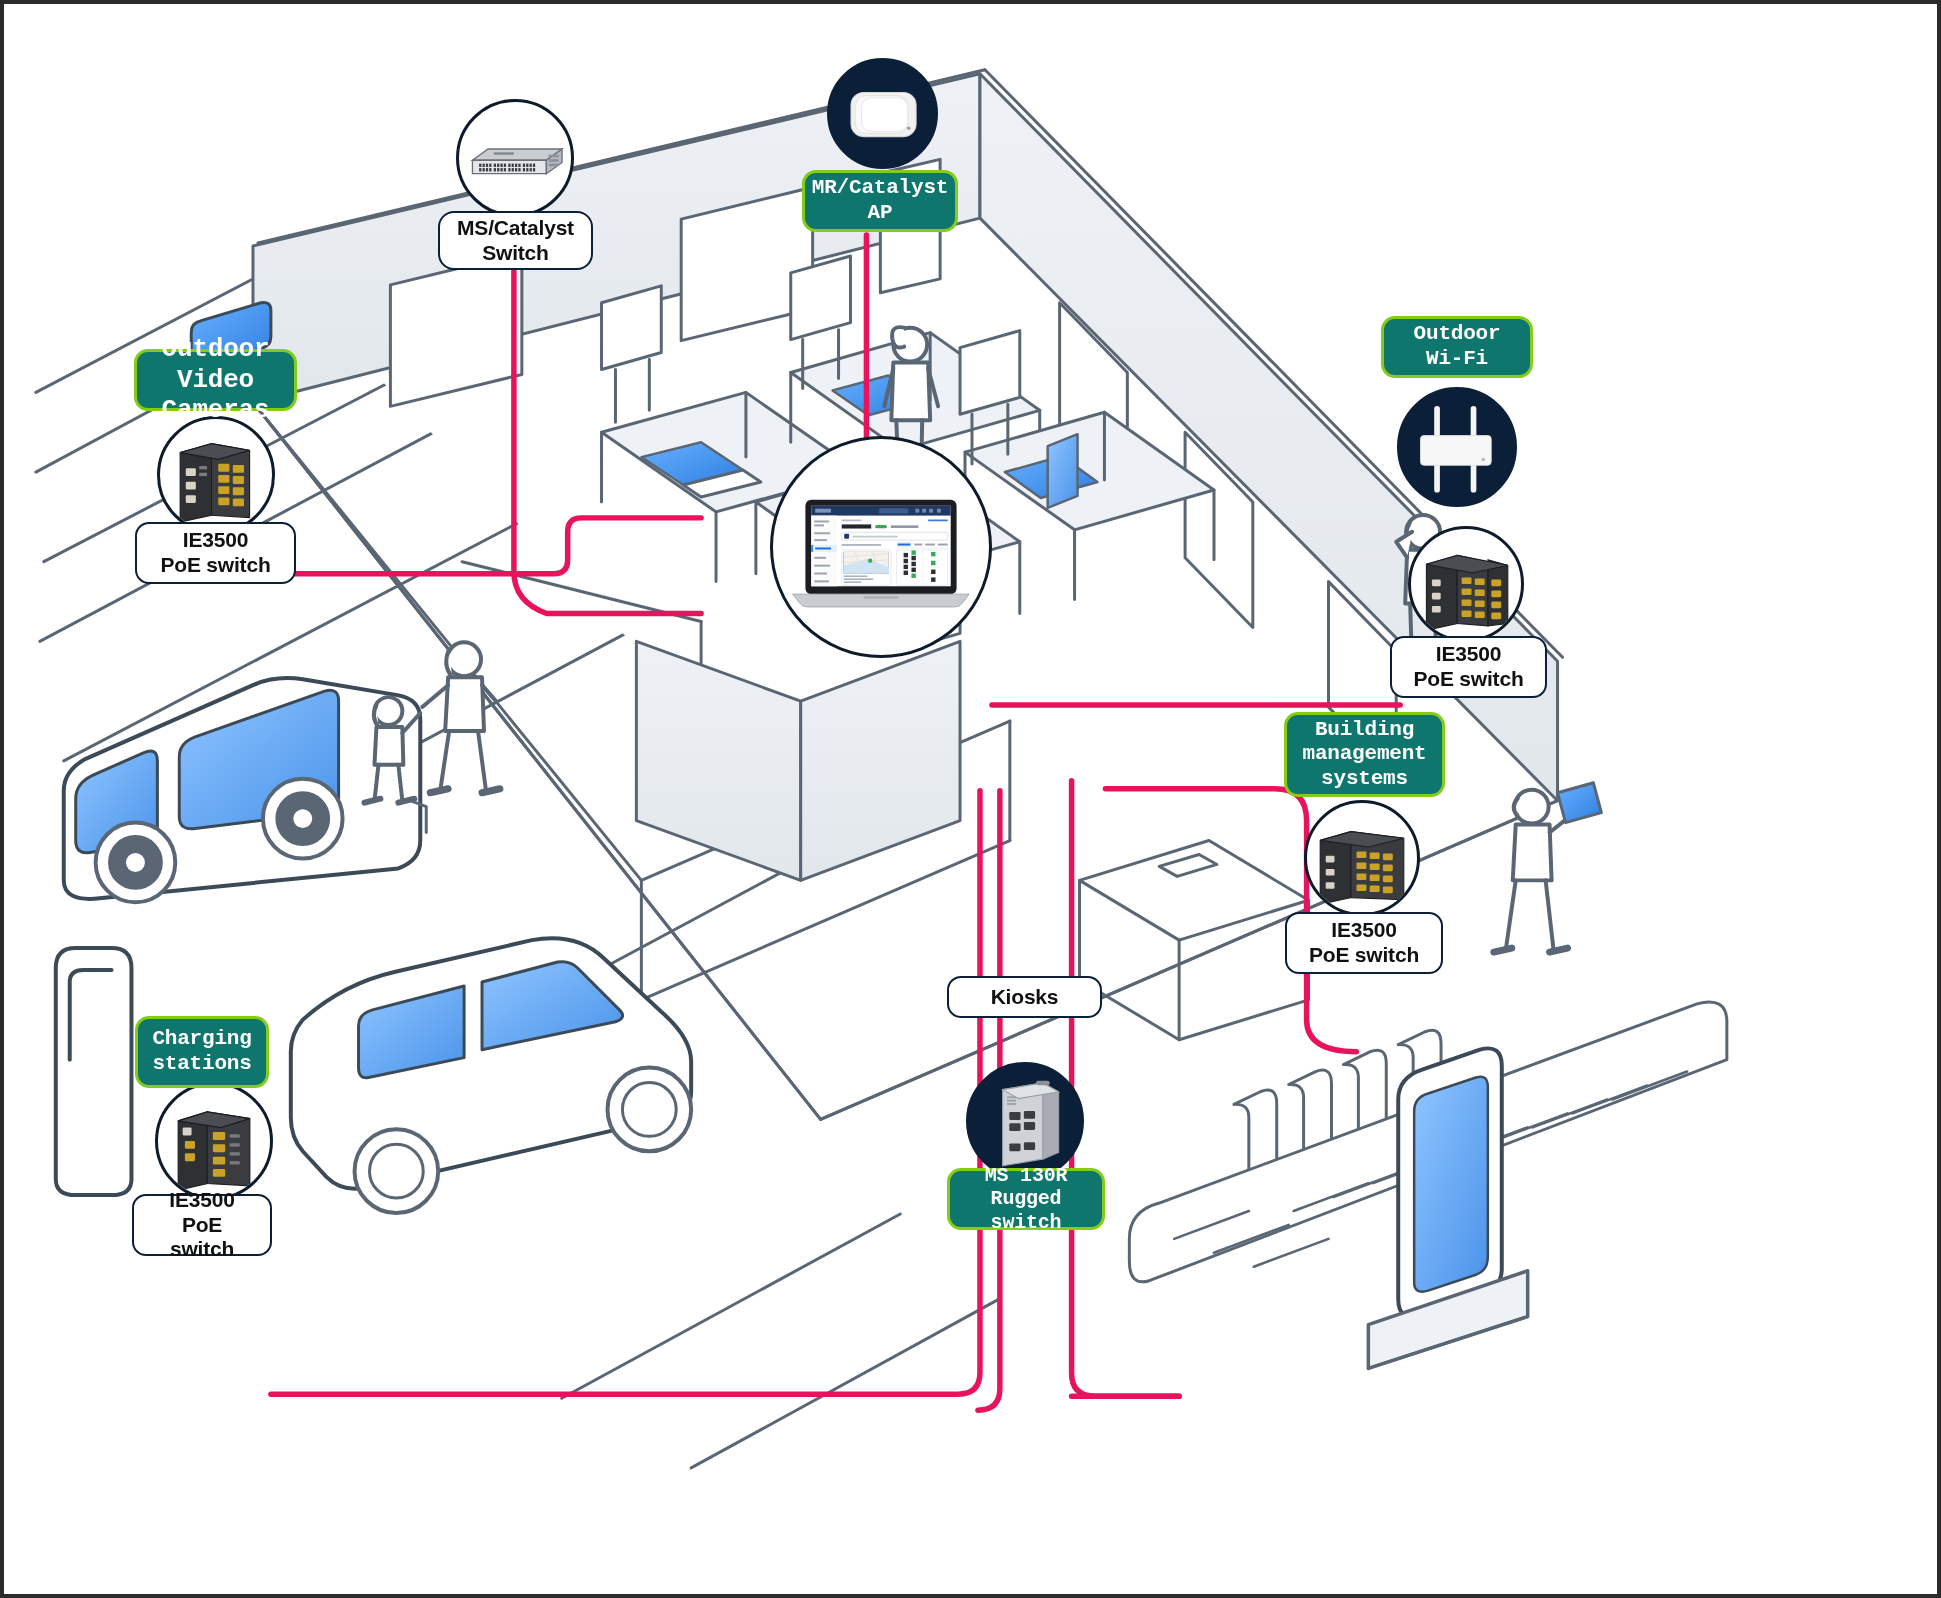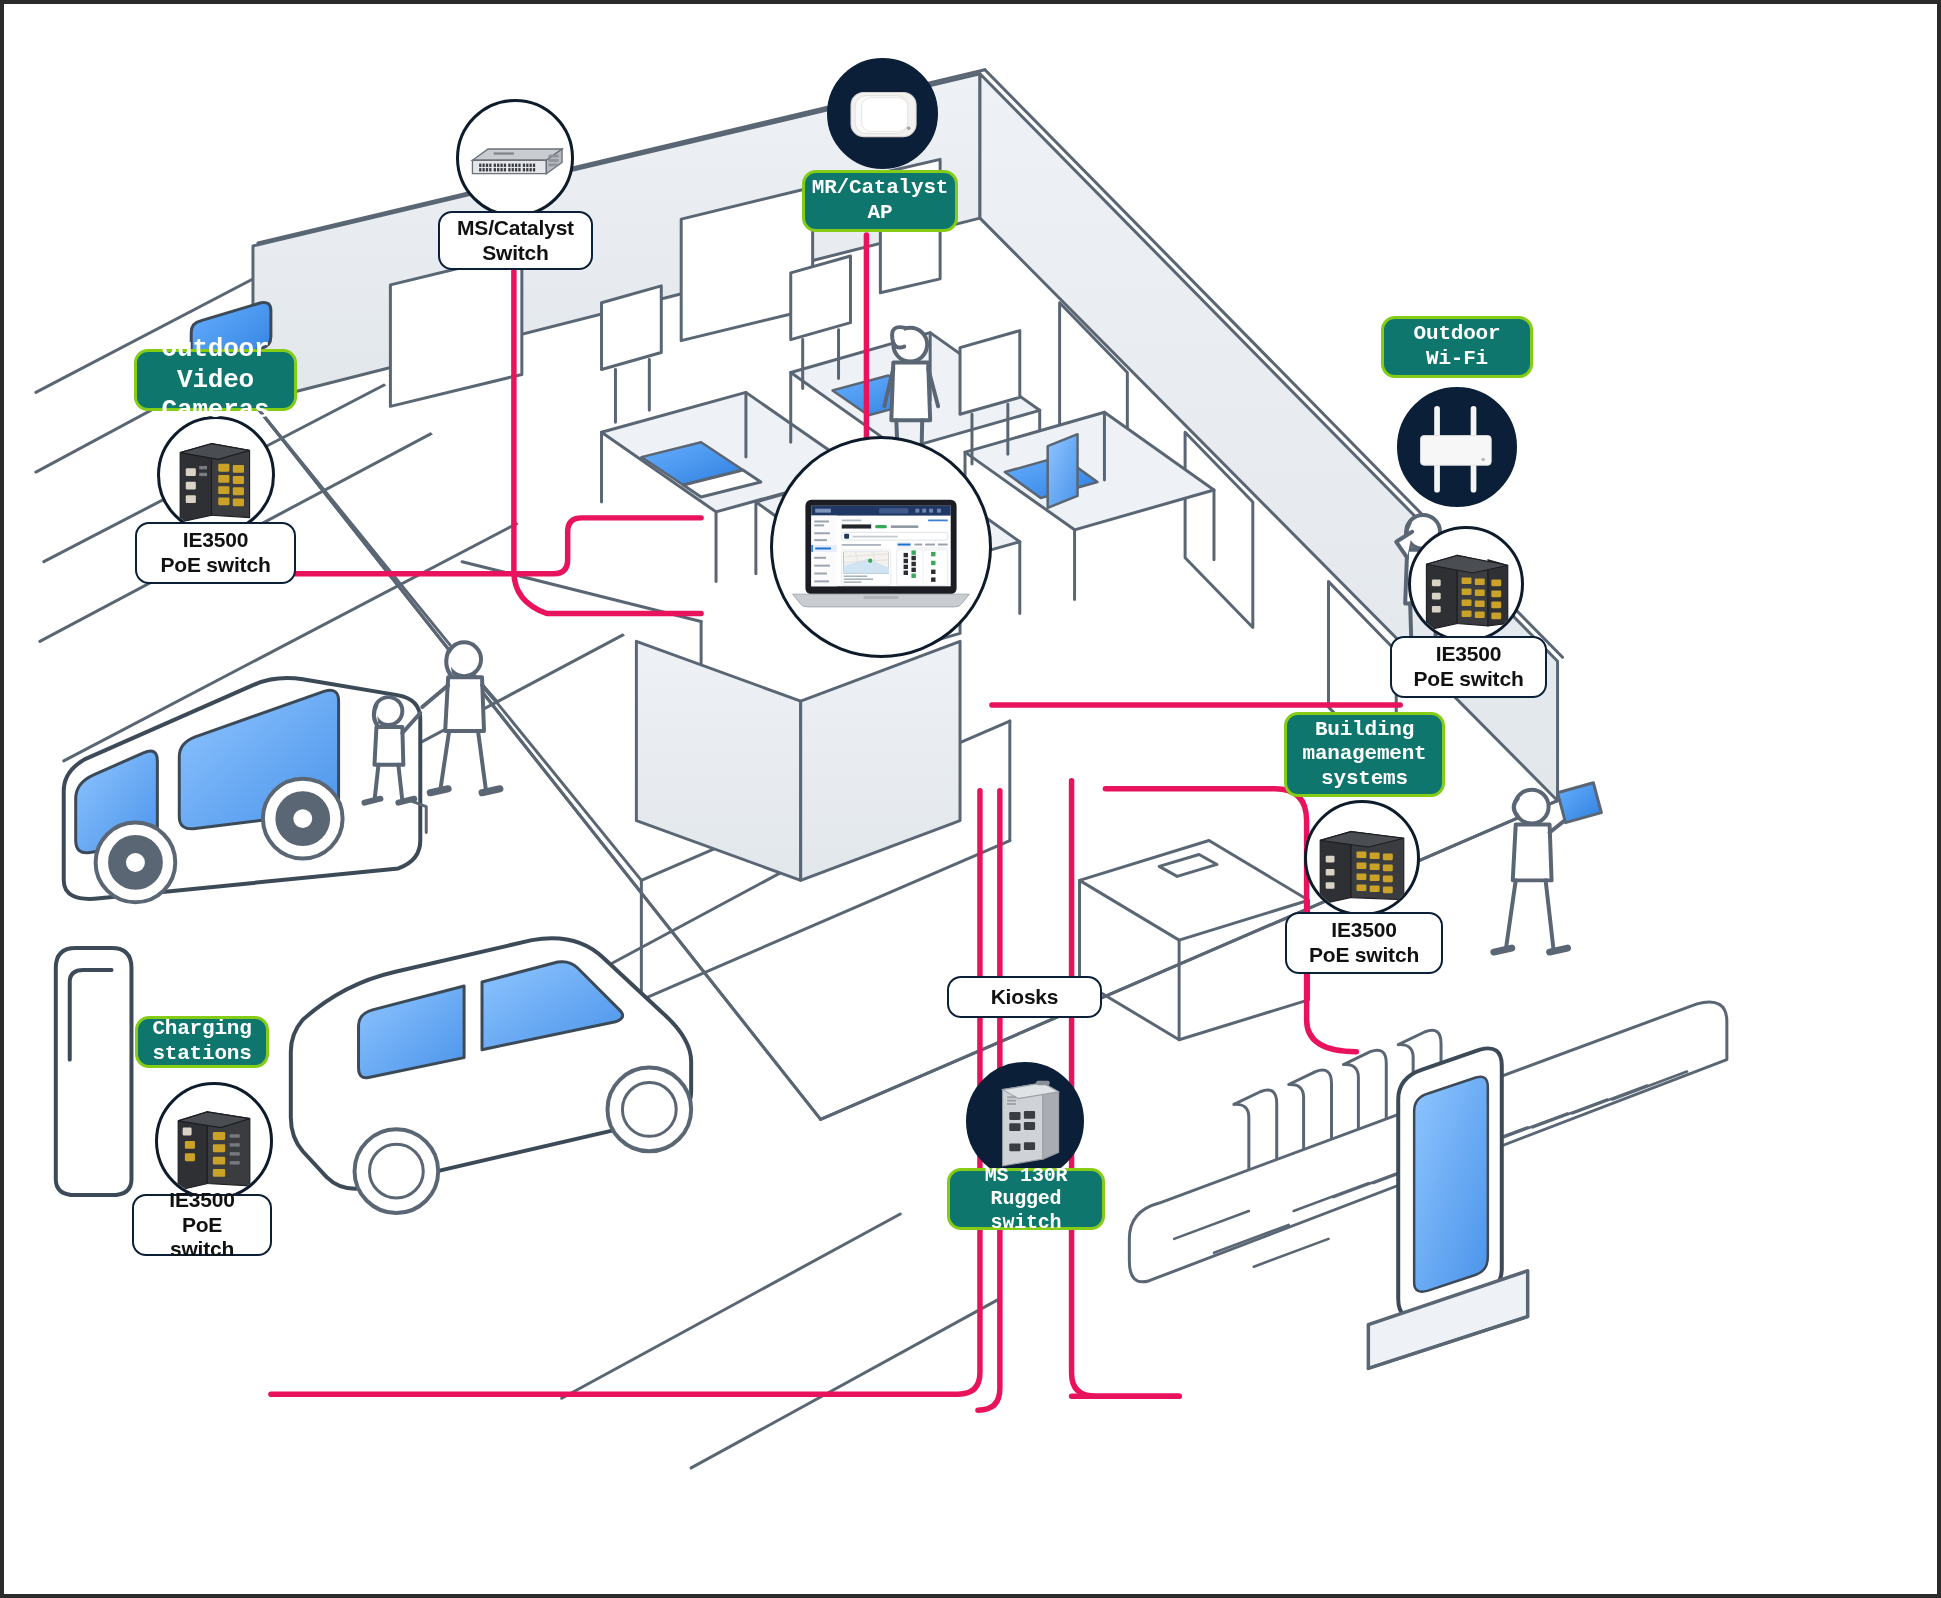--- a/index.html
+++ b/index.html
@@ -581,21 +581,21 @@
       <line x1="153" y1="114" x2="153" y2="147" stroke="#eceff2" stroke-width="0.8"></line>
       <rect x="128" y="150" width="48" height="0" fill="none"></rect>
 
       <rect x="126" y="151.5" width="52" height="0" fill="none"></rect>
 
       <path d="M20 158 L200 158 L192 168 Q190 171 185 171 L35 171 Q30 171 28 168 Z" fill="#c9ccd1" stroke="#a7abb1" stroke-width="1"></path>
       <rect x="92" y="160" width="36" height="3" rx="1.5" fill="#b0b4ba"></rect>
     </svg>
   </div>
 
-  <div class="lbl light" style="left:434px;top:207px;width:155px;height:59px;font-size:21px;">MS/Catalyst
+  <div class="lbl light" style="left:434px;top:207px;width:155px;height:59px;font-size:21px;border-radius:16px;">MS/Catalyst
 Switch</div>
 
   <div class="lbl dark" style="left:798px;top:166px;width:156px;height:62px;font-size:21px;">MR/Catalyst
 AP</div>
 
   <div class="lbl dark" style="left:130px;top:345px;width:163px;height:62px;font-size:26px;">Outdoor Video
 Cameras</div>
 
   <div class="lbl light" style="left:131px;top:518px;width:161px;height:62px;font-size:21px;">IE3500
 PoE switch</div>
@@ -611,19 +611,19 @@
 systems</div>
 
   <div class="lbl light" style="left:1281px;top:908px;width:158px;height:62px;font-size:21px;">IE3500
 PoE switch</div>
 
   <div class="lbl light" style="left:943px;top:972px;width:155px;height:42px;font-size:21px;">Kiosks</div>
 
   <div class="lbl dark" style="left:943px;top:1164px;width:158px;height:62px;font-size:20px;">MS 130R
 Rugged switch</div>
 
-  <div class="lbl dark" style="left:131px;top:1012px;width:134px;height:52px;font-size:21px;">Charging
+  <div class="lbl dark" style="left:131px;top:1012px;width:134px;height:72px;font-size:21px;">Charging
 stations</div>
 
   <div class="lbl light" style="left:128px;top:1190px;width:140px;height:62px;font-size:21px;">IE3500
 PoE switch</div>
 
 </div>
 
 </body></html>

